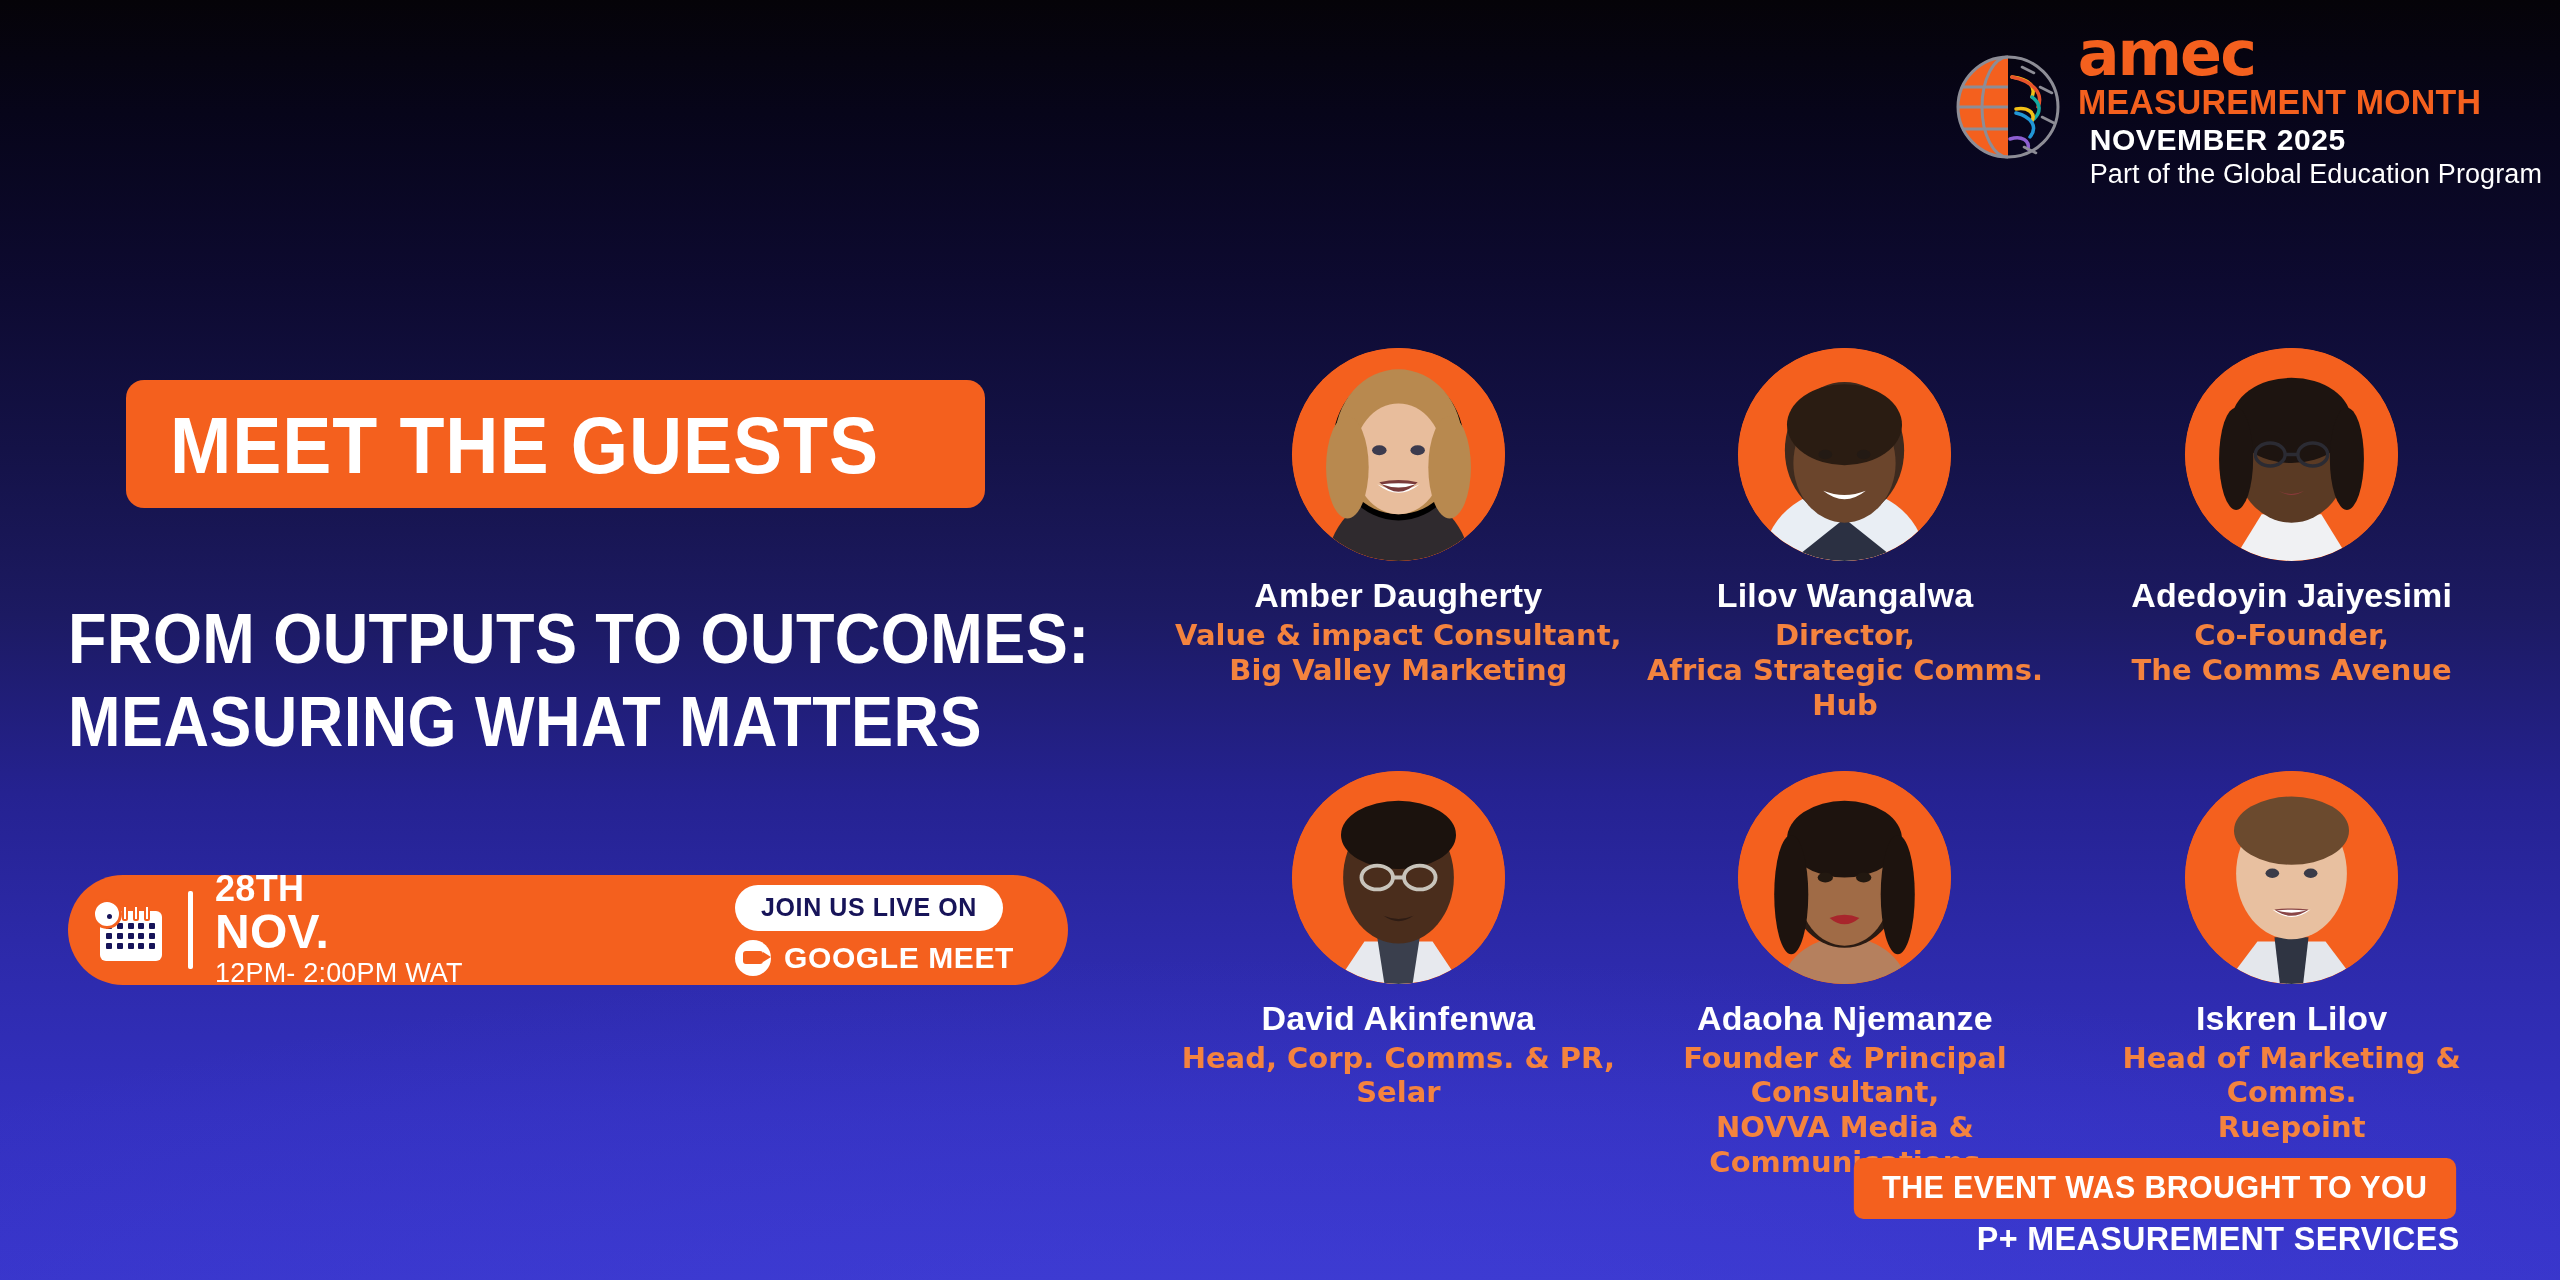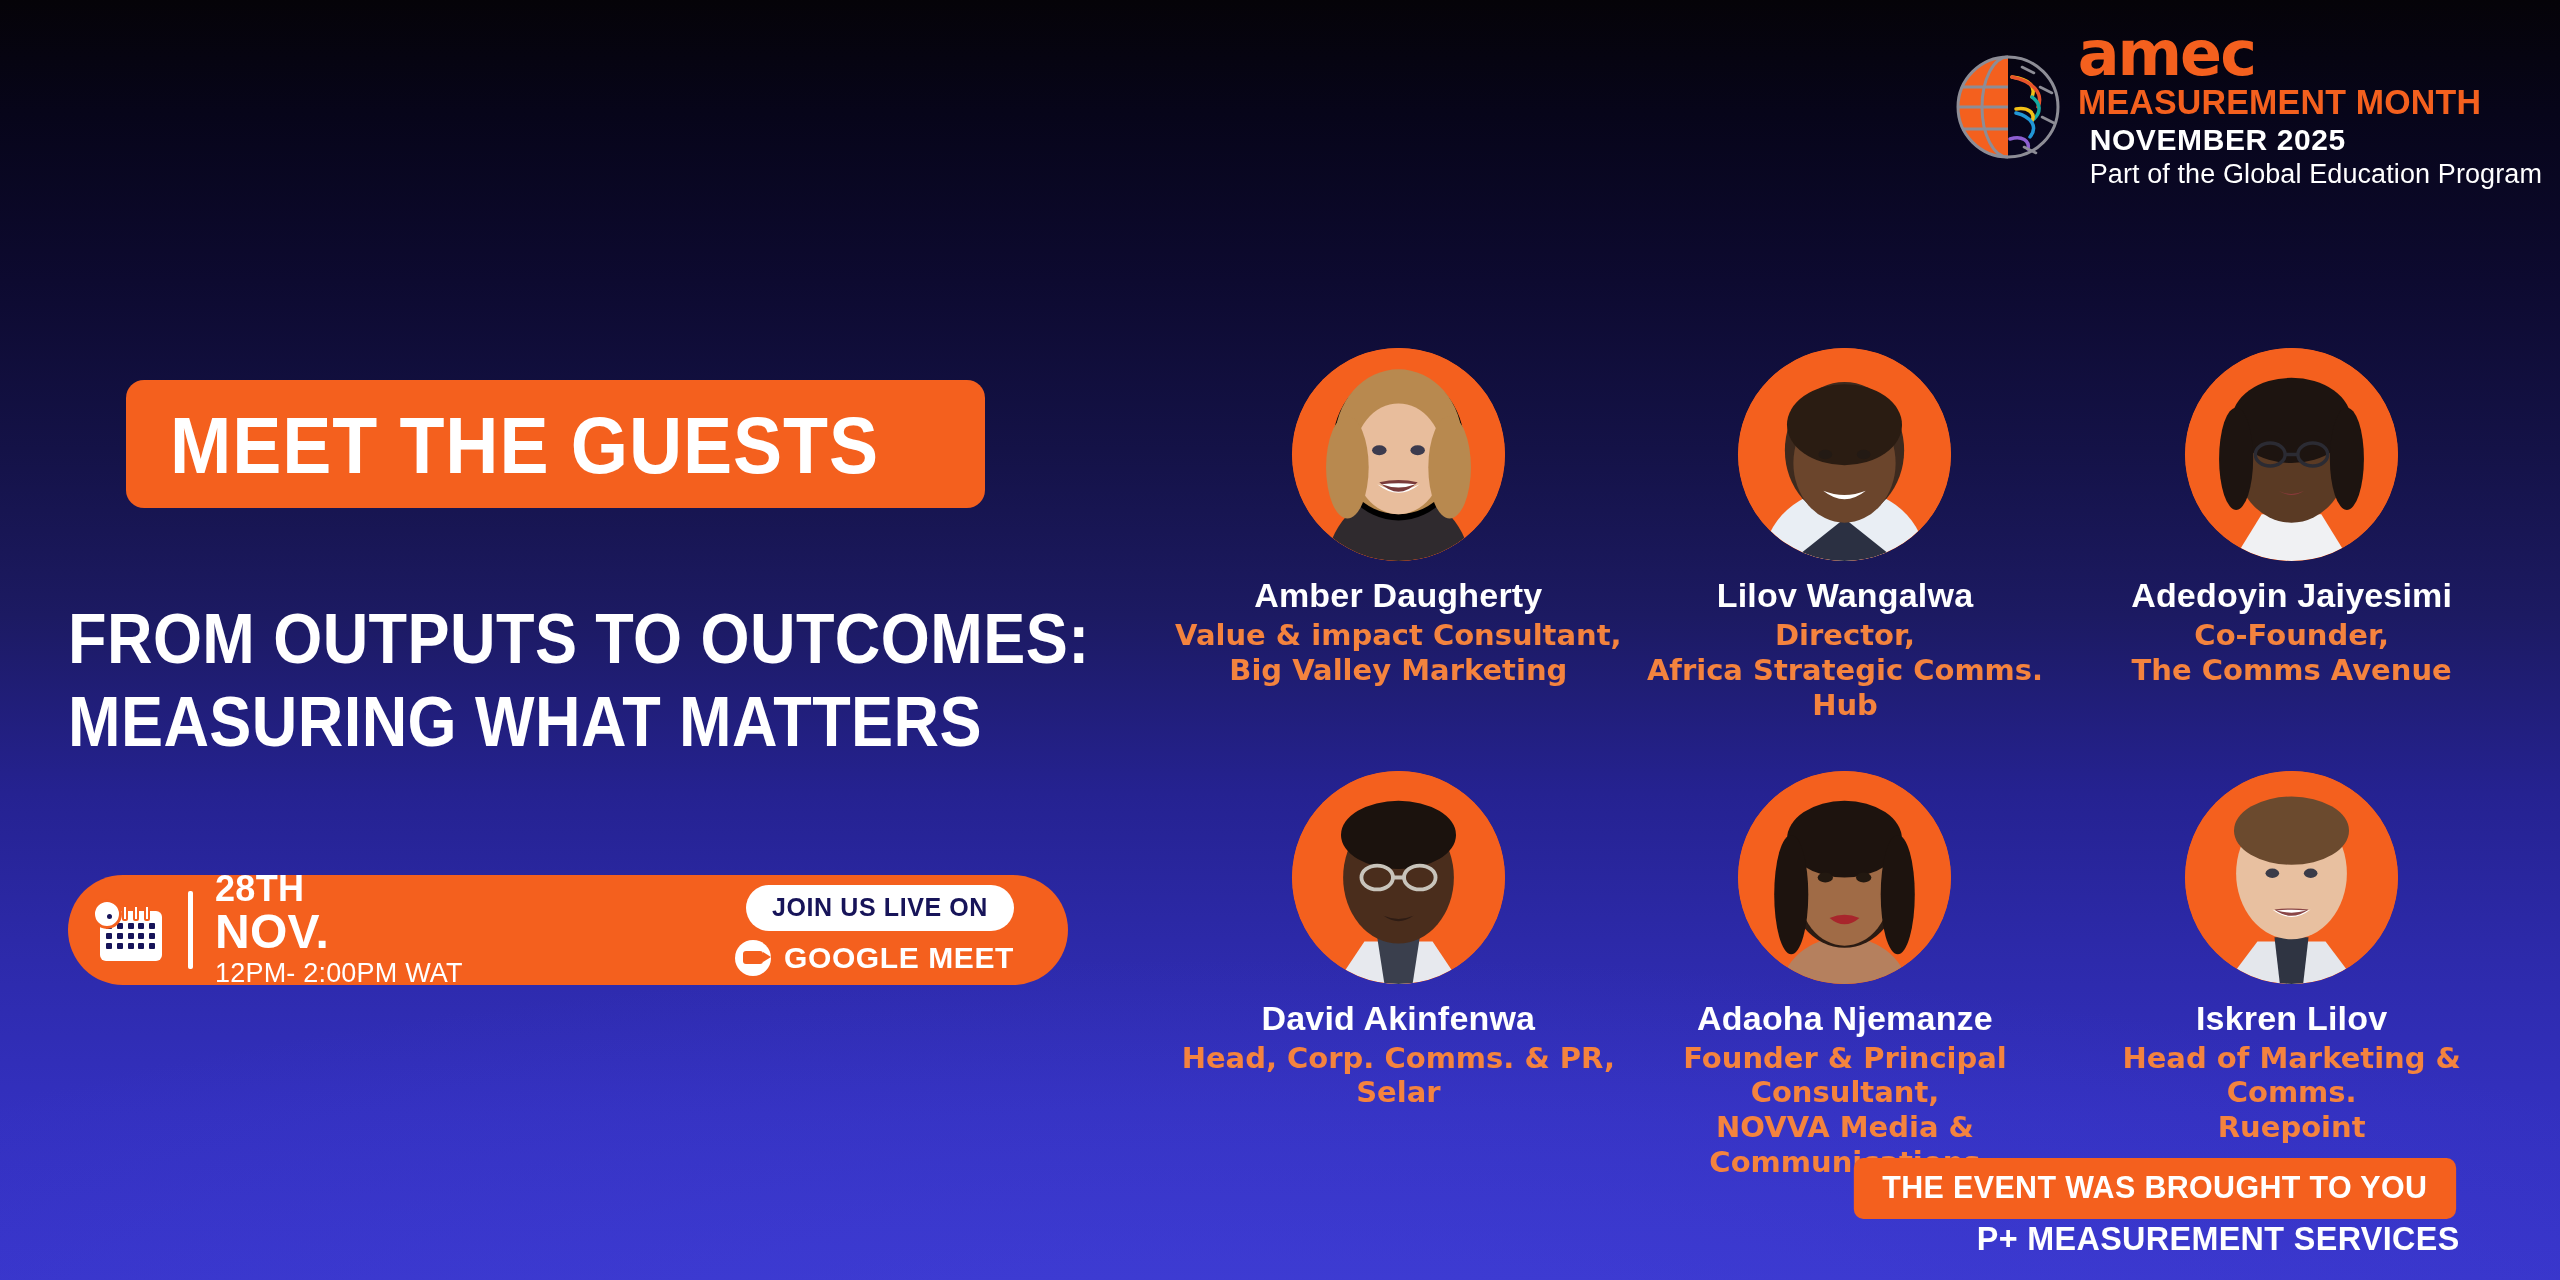--- a/index.html
+++ b/index.html
@@ -111,21 +111,21 @@
 
   .divider-v{ width:5px; height:78px; background:#ffffff; margin-right:22px; border-radius:2px; }
 
   .datetext{ color:#ffffff; }
   .d-day{ font-size:36px; line-height:1.05; font-weight:700; letter-spacing:0.3px; }
   .d-mon{ font-size:48px; line-height:1.02; font-weight:700; letter-spacing:0.3px; }
   .d-time{ font-size:27px; line-height:1.25; font-weight:400; letter-spacing:0.2px; }
 
   .join{
     margin-left:auto; margin-right:54px;
-    display:flex; flex-direction:column; align-items:flex-end; gap:9px;
+    display:flex; flex-direction:column; align-items:flex-start; gap:9px;
   }
   .join-pill{
     background:#ffffff; border-radius:30px;
     padding:8px 26px 9px 26px;
     color:#171459; font-size:25px; font-weight:700; letter-spacing:0.6px;
   }
   .meet-row{ display:flex; align-items:center; gap:13px; }
   .meet-badge{
     width:36px; height:36px; border-radius:50%; background:#ffffff;
     display:flex; align-items:center; justify-content:center;

